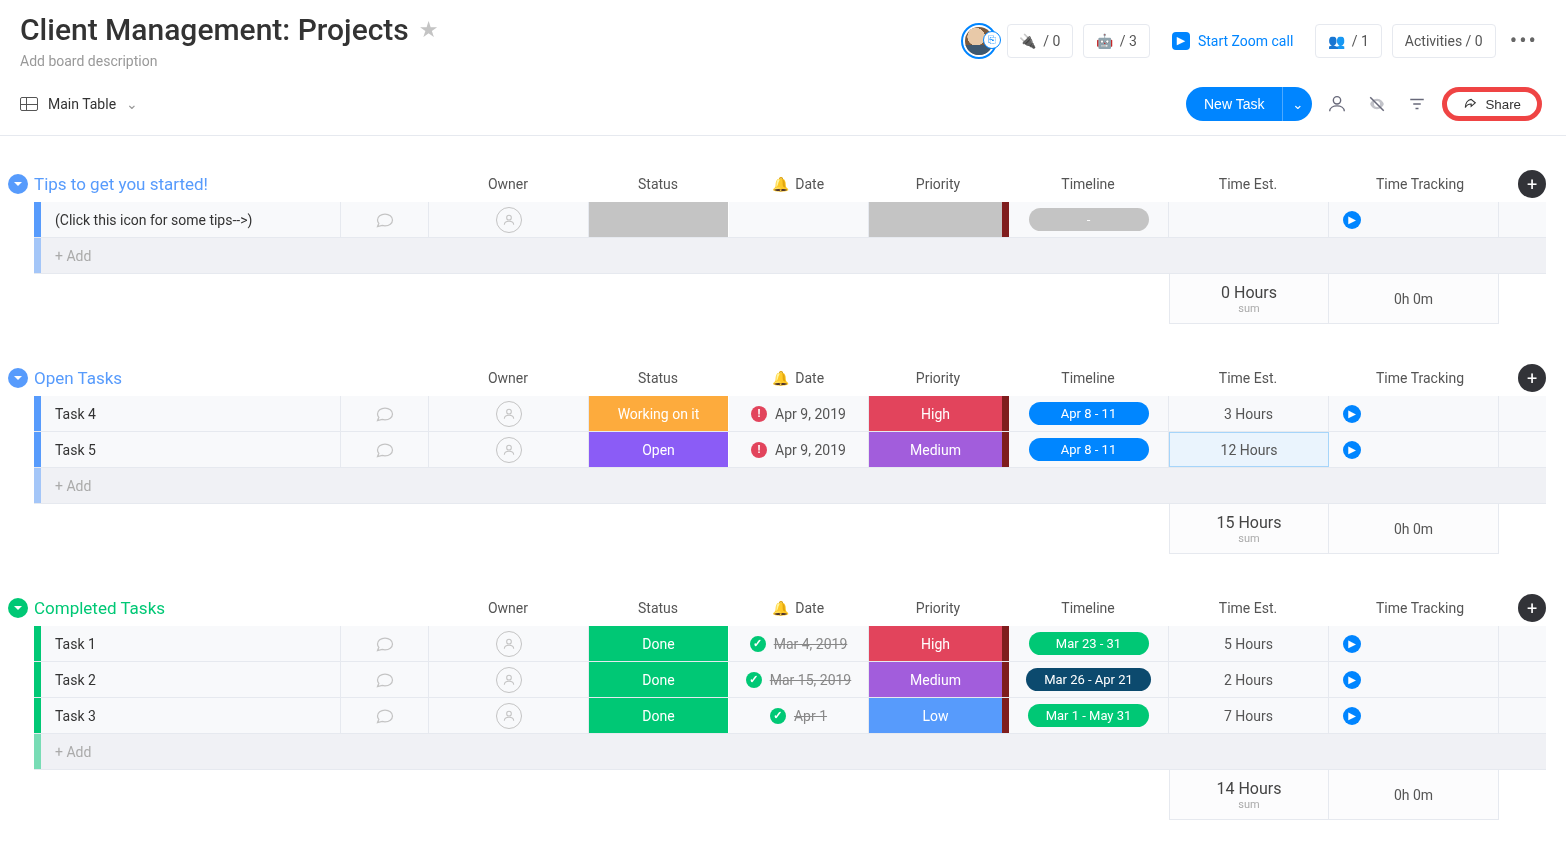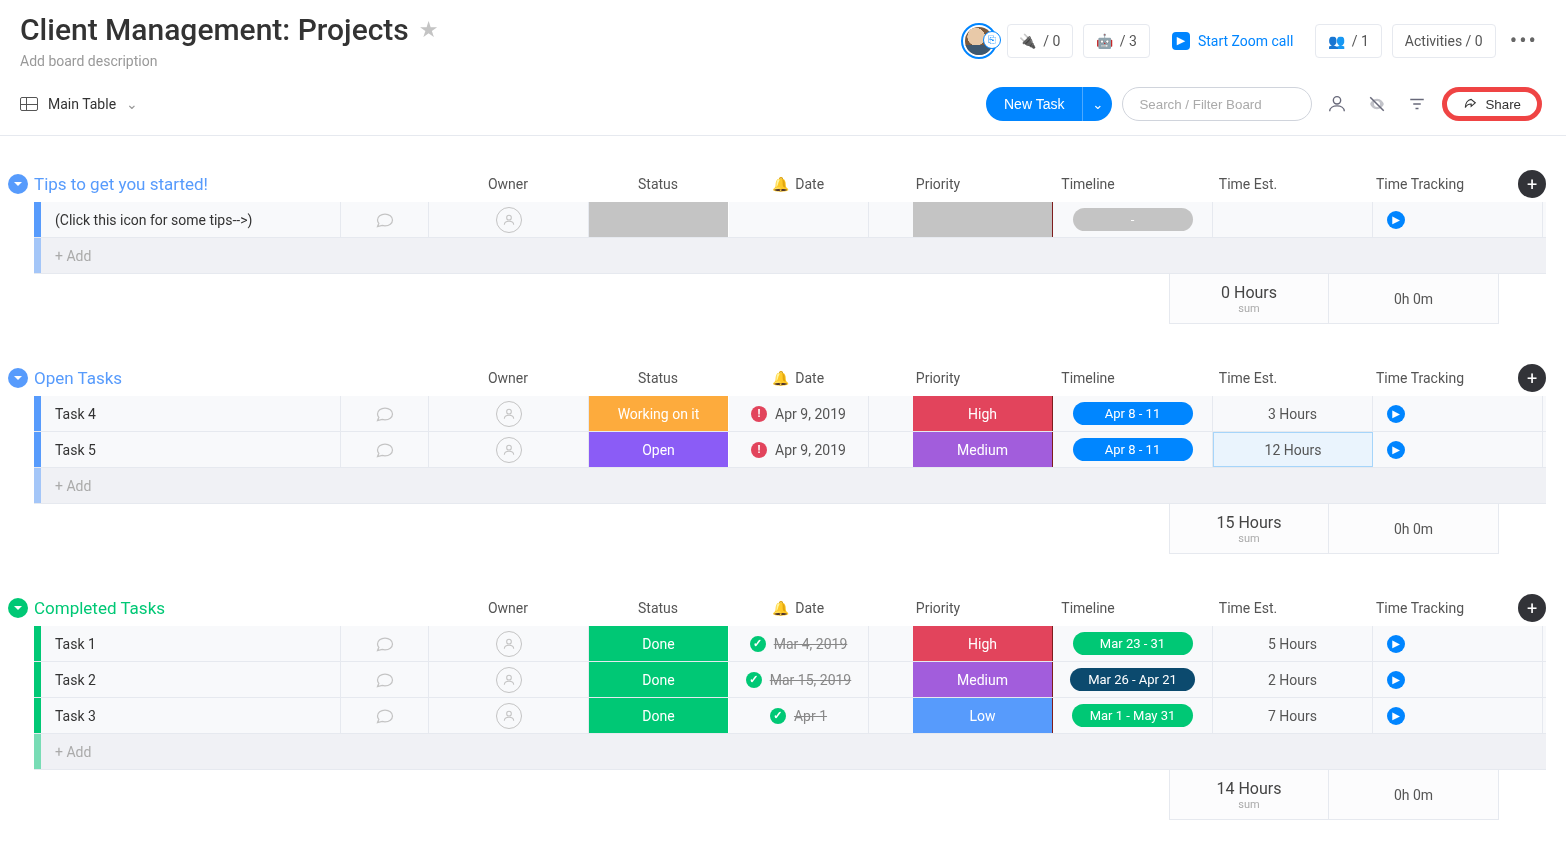--- a/index.html
+++ b/index.html
@@ -53,21 +53,21 @@
   .row.addrow{background:#f0f1f5;}
   .row-color{width:7px;flex-shrink:0;}
   .task-name{width:300px;padding-left:14px;display:flex;align-items:center;color:#333;border-right:1px solid #e6e9ef;cursor:pointer;}
   .task-name.add{color:#aaa;}
   .chat-cell{width:88px;display:flex;align-items:center;justify-content:center;border-right:1px solid #e6e9ef;}
   .bubble-ic{width:22px;height:20px;color:#c4c4c4;}
   .owner-cell{width:160px;display:flex;align-items:center;justify-content:center;border-right:1px solid #e6e9ef;}
   .owner-ph{width:26px;height:26px;border-radius:50%;border:1.5px solid #c4c4c4;color:#c4c4c4;display:flex;align-items:center;justify-content:center;}
   .status-cell{width:140px;display:flex;align-items:center;justify-content:center;color:#fff;border-right:1px solid #fff;font-size:14px;}
   .date-cell{width:140px;display:flex;align-items:center;justify-content:center;gap:8px;border-right:1px solid #e6e9ef;color:#555;}
-  .prio-cell{width:140px;display:flex;align-items:center;justify-content:center;color:#fff;border-right:1px solid #7f1d1d;margin-left:44px;}
+  .prio-cell{width:140px;display:flex;align-items:center;justify-content:center;color:#fff;border-right:7px solid #7f1d1d;}
   .timeline-cell{width:160px;display:flex;align-items:center;justify-content:center;border-right:1px solid #e6e9ef;}
   .timeline-pill{padding:4px 18px;border-radius:13px;color:#fff;font-size:13px;min-width:120px;text-align:center;}
   .est-cell{width:160px;display:flex;align-items:center;justify-content:center;border-right:1px solid #e6e9ef;color:#555;}
   .track-cell{width:170px;display:flex;align-items:center;padding-left:14px;border-right:1px solid #e6e9ef;}
   .play-ic{width:18px;height:18px;border-radius:50%;background:#0085ff;color:#fff;display:flex;align-items:center;justify-content:center;font-size:10px;cursor:pointer;}
   .tail-cell{flex:1;border-right:0;}
   .summary{display:flex;margin-left:26px;height:50px;}
   .summary .pad{width:calc(300px + 7px + 88px + 160px + 140px + 140px + 140px + 160px);}
   .sum-box{width:160px;border:1px solid #e6e9ef;border-top:none;display:flex;flex-direction:column;align-items:center;justify-content:center;background:#fcfcfd;}
   .sum-box .big{font-size:16px;color:#444;}
@@ -125,21 +125,20 @@
     <span>Main Table</span>
     <span class="chev">⌄</span>
   </div>
   <div class="spacer"></div>
   <div class="newtask-wrap">
     <button class="newtask-btn">New Task</button>
     <button class="newtask-drop">
           <span>⌄</span>
         </button>
   </div>
-  <input class="search-input" placeholder="Search / Filter Board" style="">
   <div class="icon-btn">
     <svg width="22" height="22" viewBox="0 0 24 24" fill="none" stroke="currentColor" stroke-width="1.5">
           <circle cx="12" cy="8" r="4"></circle>
           <path d="M4 20c0-4 4-6 8-6s8 2 8 6"></path>
         </svg>
   </div>
   <div class="icon-btn">
     <svg width="22" height="18" viewBox="0 0 24 24" fill="currentColor">
           <path d="M12 5c-5 0-9 5-9 7s4 7 9 7 9-5 9-7-4-7-9-7zm0 11a4 4 0 110-8 4 4 0 010 8z" opacity="0.4"></path>
           <path d="M3 3l18 18" stroke="currentColor" stroke-width="2"></path>

